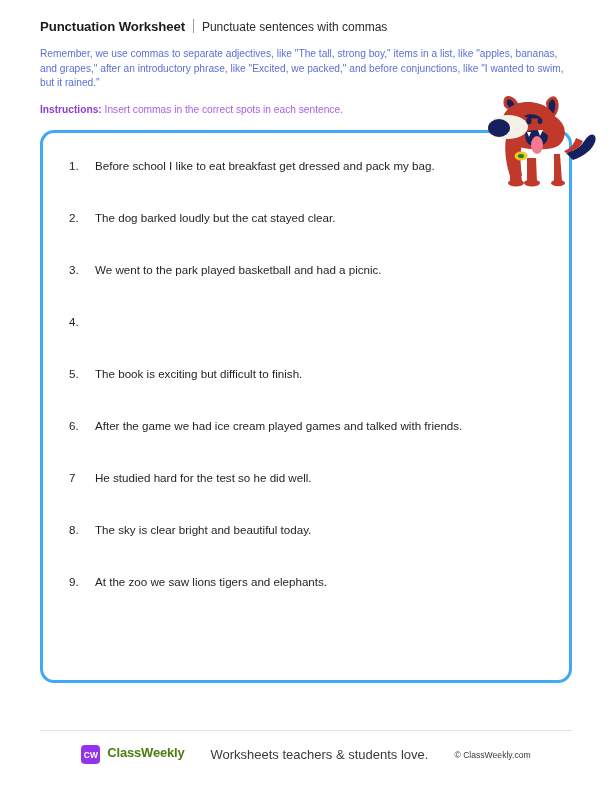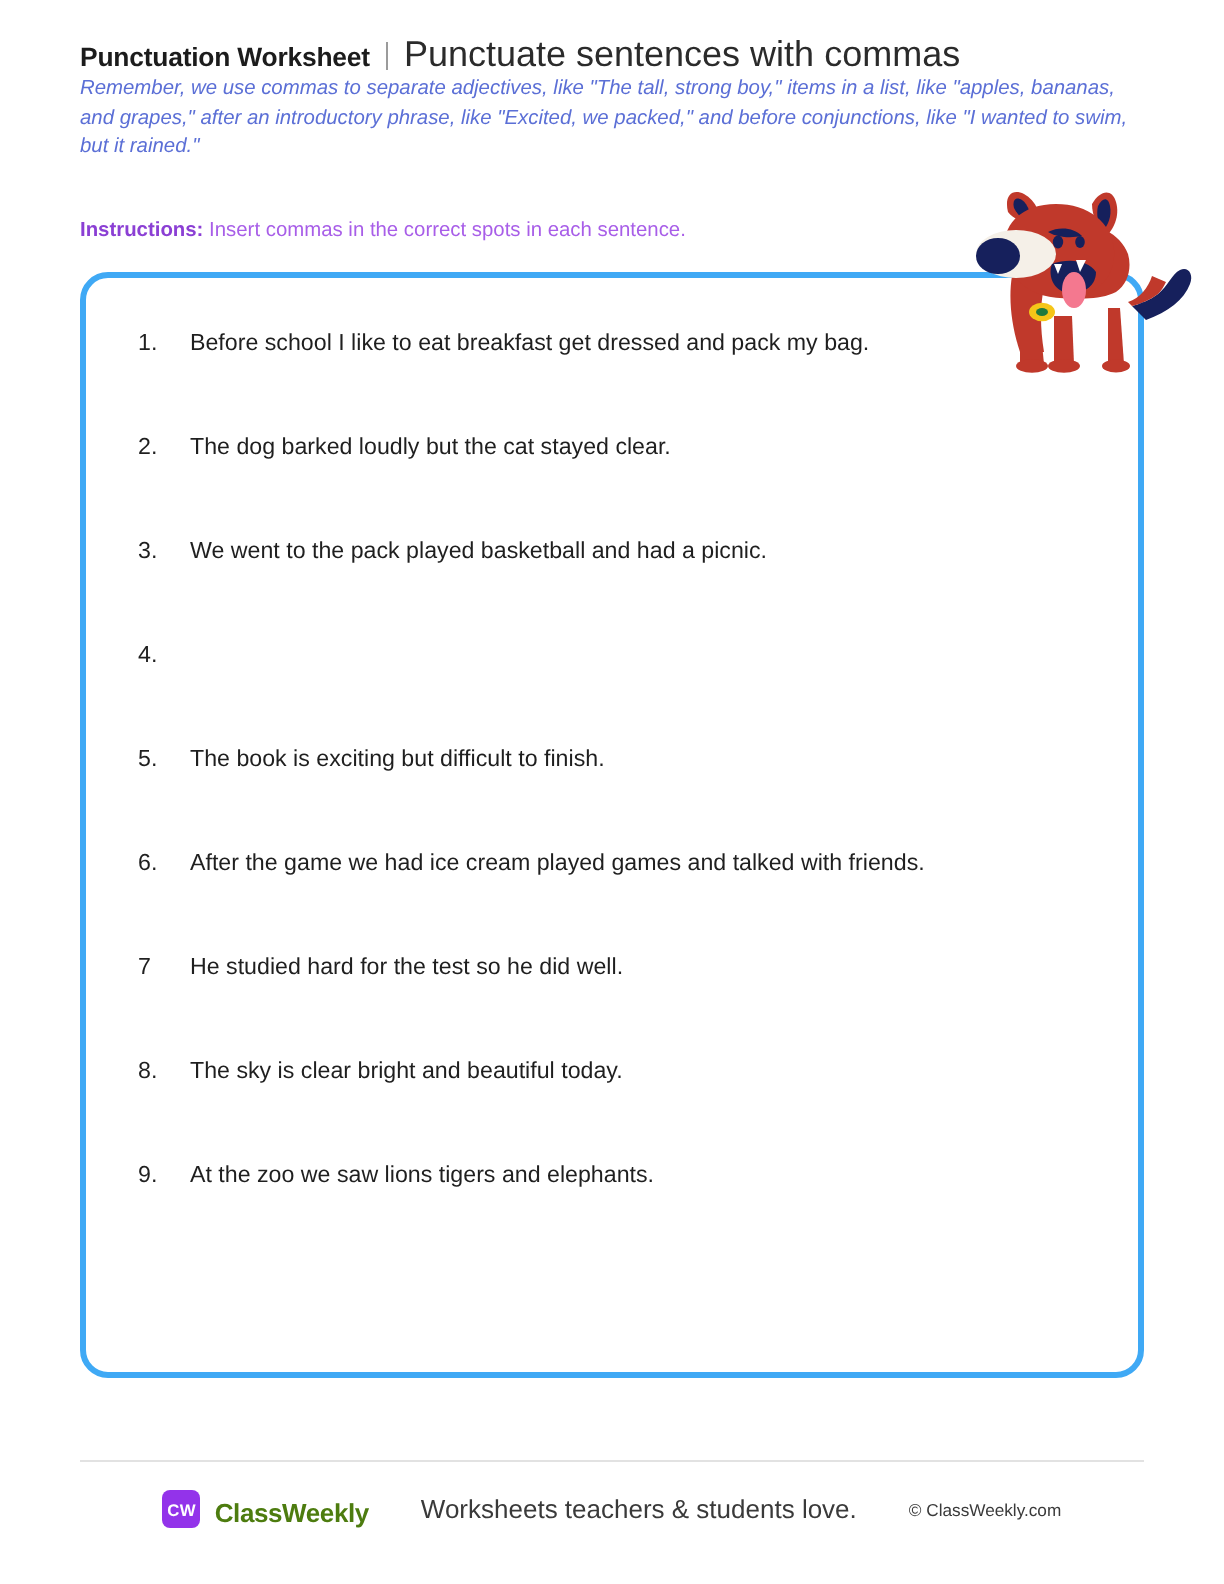--- a/index.html
+++ b/index.html
@@ -41,35 +41,35 @@
   }
   .title-sep {
     display: inline-block;
     width: 1px;
     height: 14px;
     background: #9b9b9b;
     position: relative;
     top: 2px;
   }
   .title-sub {
-    font-size: 18px;
+    font-size: 12px;
     font-weight: normal;
     color: #2b2b2b;
   }
 
   .remember {
+    margin-top: 13px;
     font-size: 10.2px;
     line-height: 14.6px;
     color: #5b6fd6;
     max-width: 536px;
-    font-style: italic;
   }
 
   .instructions {
-    margin-top: 27px;
+    margin-top: 12px;
     font-size: 10.2px;
     line-height: 14px;
     color: #a85ee8;
   }
   .instructions b {
     color: #8b3fd4;
     font-weight: bold;
   }
 
   
@@ -132,21 +132,21 @@
   }
   .footer-inner {
     margin-top: 14px;
     display: flex;
     align-items: center;
     justify-content: center;
     gap: 26px;
   }
   .brand {
     display: flex;
-    align-items: flex-end;
+    align-items: flex-start;
     gap: 7px;
   }
   .brand-badge {
     width: 19px;
     height: 19px;
     border-radius: 4px;
     background: #9333ea;
     color: #ffffff;
     font-size: 8.4px;
     font-weight: bold;
@@ -195,21 +195,21 @@
         <li class="qitem">
           <span class="qnum">1.</span>
           <span class="qtext">Before school I like to eat breakfast get dressed and pack my bag.</span>
         </li>
         <li class="qitem">
           <span class="qnum">2.</span>
           <span class="qtext">The dog barked loudly but the cat stayed clear.</span>
         </li>
         <li class="qitem">
           <span class="qnum">3.</span>
-          <span class="qtext">We went to the pack played basketball and had a picnic.</span>
+          <span class="qtext">We went to the park played basketball and had a picnic.</span>
         </li>
         <li class="qitem">
           <span class="qnum">4.</span>
         </li>
         <li class="qitem">
           <span class="qnum">5.</span>
           <span class="qtext">The book is exciting but difficult to finish.</span>
         </li>
         <li class="qitem">
           <span class="qnum">6.</span>

